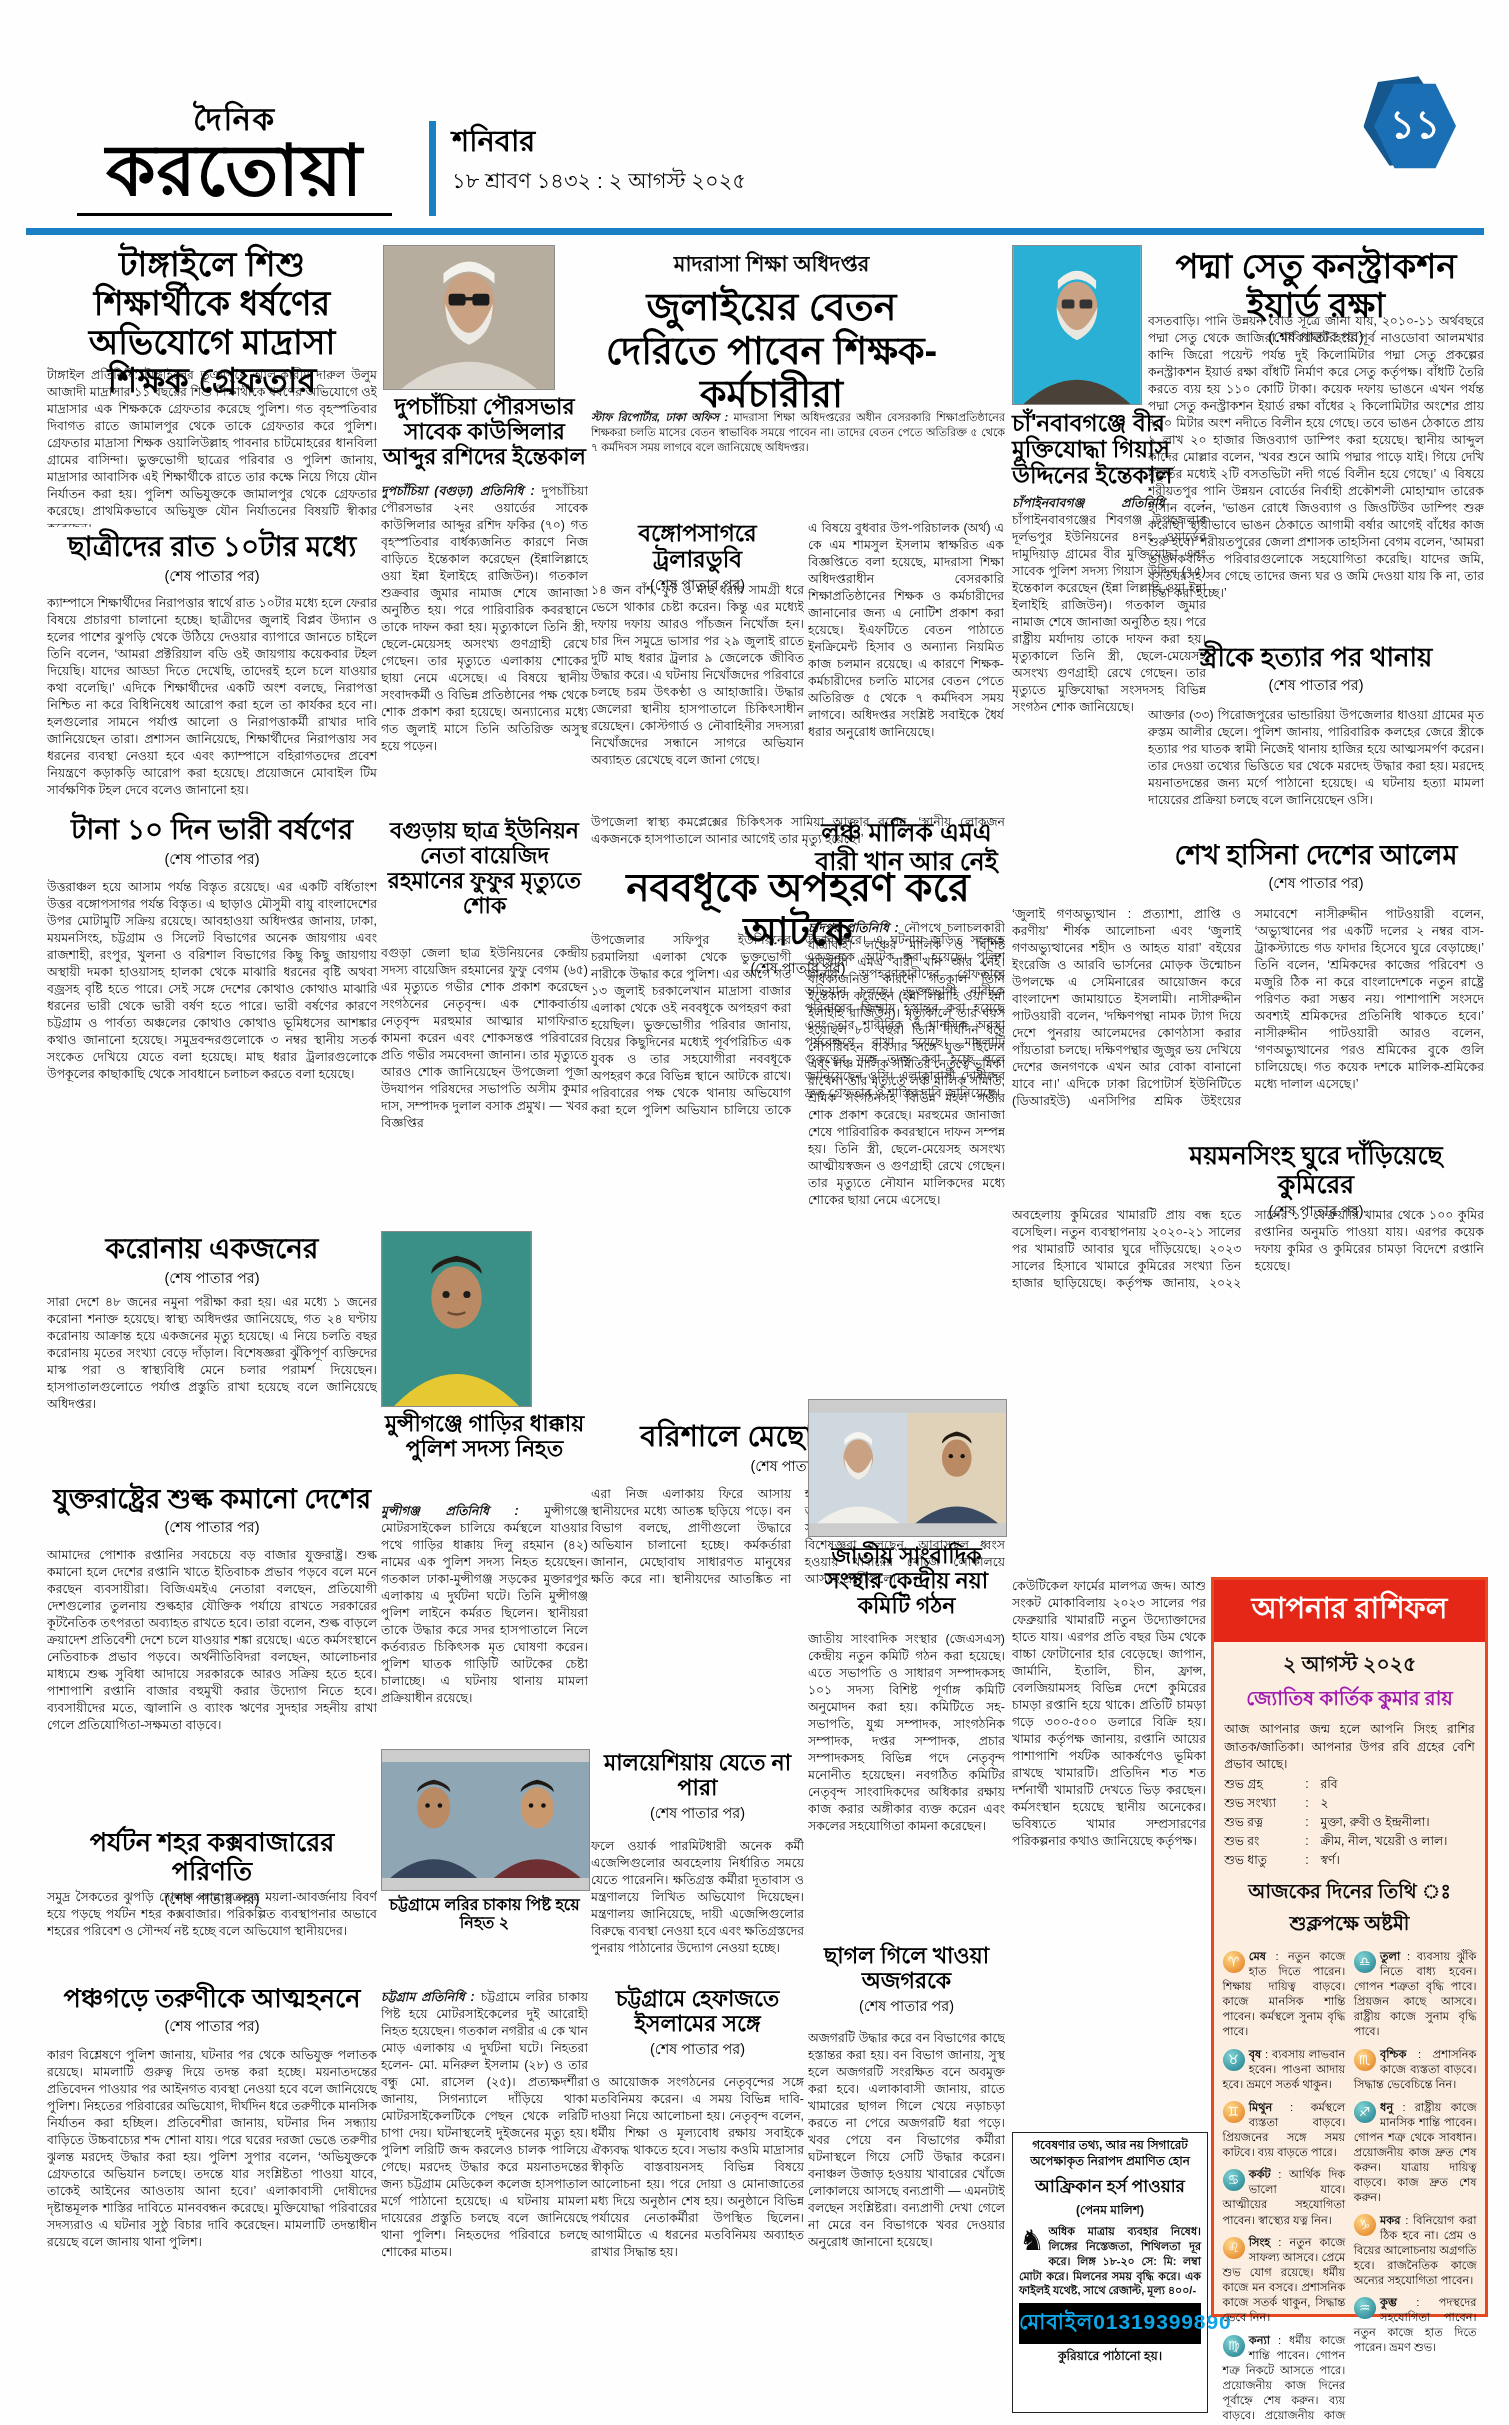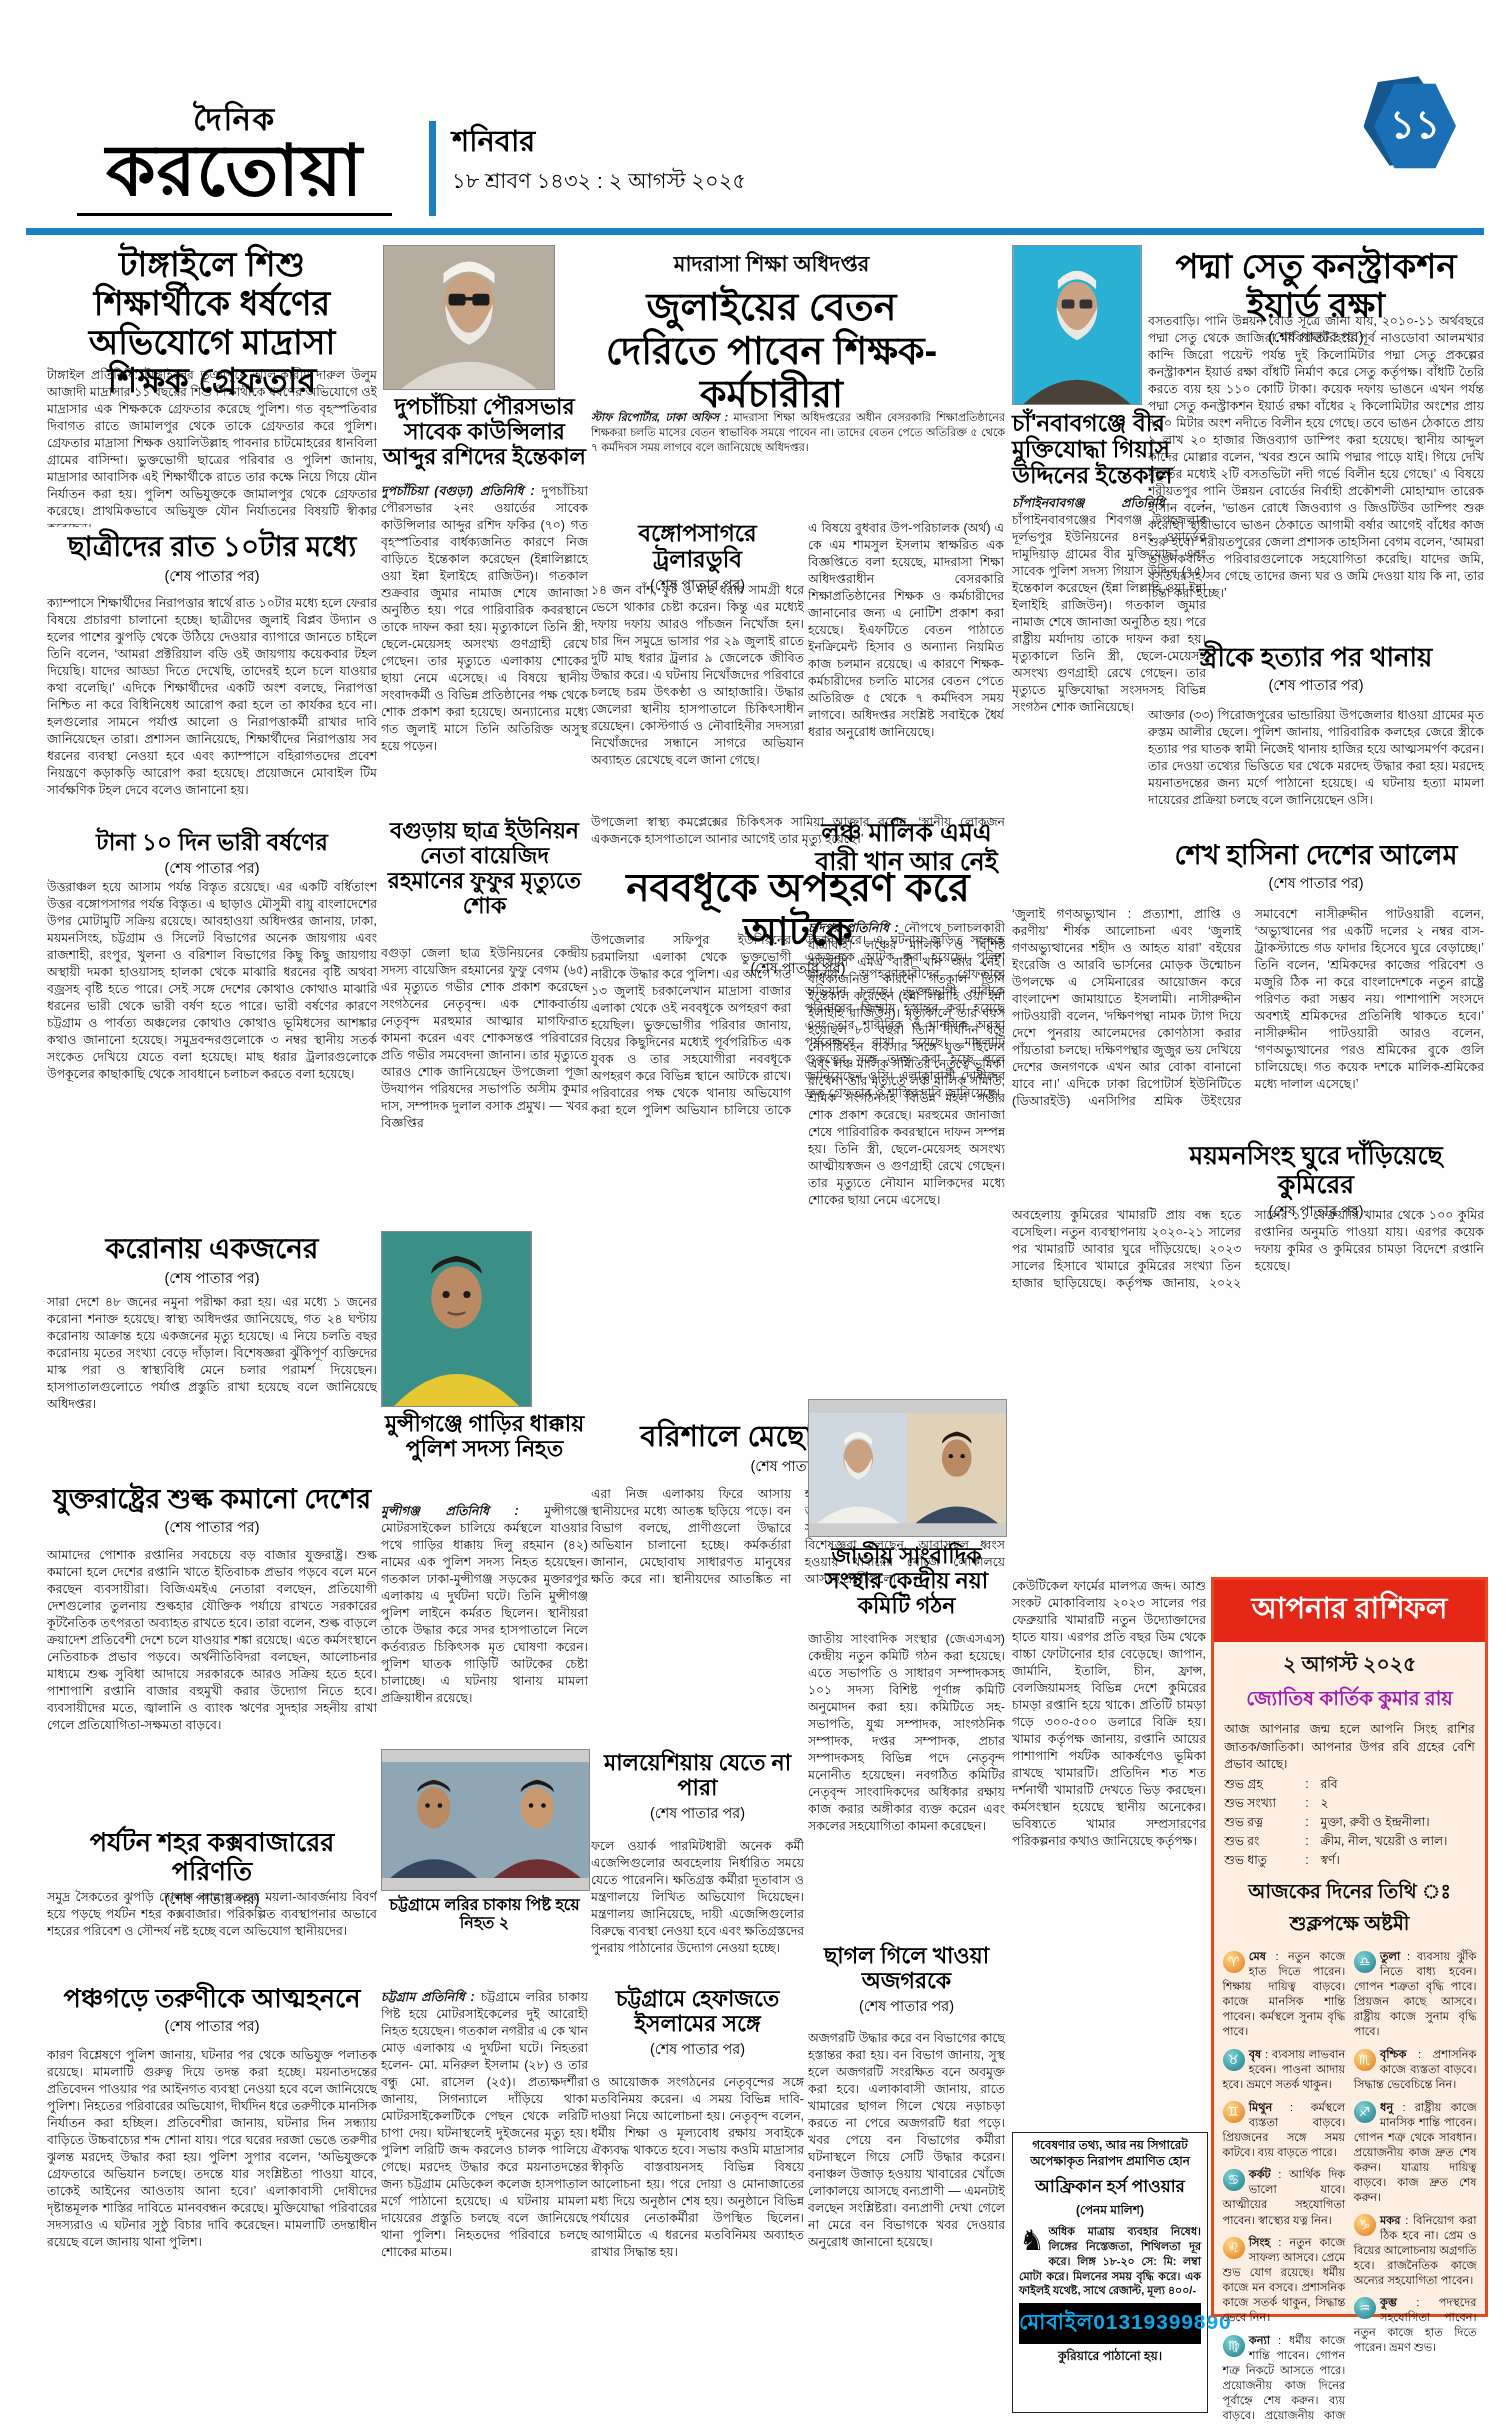--- a/index.html
+++ b/index.html
@@ -77,21 +77,21 @@
   <div class="abs h" style="left:47px;top:245px;width:330px;font-size:34px;">টাঙ্গাইলে শিশু শিক্ষার্থীকে ধর্ষণের অভিযোগে মাদ্রাসা শিক্ষক গ্রেফতার</div>
   <div class="abs body" style="left:47px;top:367px;width:330px;height:160px;">টাঙ্গাইল প্রতিনিধি: টাঙ্গাইলের ভূঞাপুরে আল-কারীম দারুল উলুম আজাদী মাদ্রাসার ১১ বছরের শিশু শিক্ষার্থীকে ধর্ষণের অভিযোগে ওই মাদ্রাসার এক শিক্ষককে গ্রেফতার করেছে পুলিশ। গত বৃহস্পতিবার দিবাগত রাতে জামালপুর থেকে তাকে গ্রেফতার করে পুলিশ। গ্রেফতার মাদ্রাসা শিক্ষক ওয়ালিউল্লাহ পাবনার চাটমোহরের ধানবিলা গ্রামের বাসিন্দা। ভুক্তভোগী ছাত্রের পরিবার ও পুলিশ জানায়, মাদ্রাসার আবাসিক এই শিক্ষার্থীকে রাতে তার কক্ষে নিয়ে গিয়ে যৌন নির্যাতন করা হয়। পুলিশ অভিযুক্তকে জামালপুর থেকে গ্রেফতার করেছে। প্রাথমিকভাবে অভিযুক্ত যৌন নির্যাতনের বিষয়টি স্বীকার করেছেন।</div>
 
   <div class="abs" style="left:47px;top:531px;width:330px;">
     <div class="h" style="font-size:28px;">ছাত্রীদের রাত ১০টার মধ্যে</div>
     <div class="cont">(শেষ পাতার পর)</div>
   </div>
   <div class="abs body" style="left:47px;top:595px;width:330px;height:215px;">ক্যাম্পাসে শিক্ষার্থীদের নিরাপত্তার স্বার্থে রাত ১০টার মধ্যে হলে ফেরার বিষয়ে প্রচারণা চালানো হচ্ছে। ছাত্রীদের জুলাই বিপ্লব উদ্যান ও হলের পাশের ঝুপড়ি থেকে উঠিয়ে দেওয়ার ব্যাপারে জানতে চাইলে তিনি বলেন, ‘আমরা প্রক্টরিয়াল বডি ওই জায়গায় কয়েকবার টহল দিয়েছি। যাদের আড্ডা দিতে দেখেছি, তাদেরই হলে চলে যাওয়ার কথা বলেছি।’ এদিকে শিক্ষার্থীদের একটি অংশ বলছে, নিরাপত্তা নিশ্চিত না করে বিধিনিষেধ আরোপ করা হলে তা কার্যকর হবে না। হলগুলোর সামনে পর্যাপ্ত আলো ও নিরাপত্তাকর্মী রাখার দাবি জানিয়েছেন তারা। প্রশাসন জানিয়েছে, শিক্ষার্থীদের নিরাপত্তায় সব ধরনের ব্যবস্থা নেওয়া হবে এবং ক্যাম্পাসে বহিরাগতদের প্রবেশ নিয়ন্ত্রণে কড়াকড়ি আরোপ করা হয়েছে। প্রয়োজনে মোবাইল টিম সার্বক্ষণিক টহল দেবে বলেও জানানো হয়।</div>
 
   <div class="abs" style="left:47px;top:814px;width:330px;">
-    <div class="h" style="font-size:23px;margin-top:15px;">টানা ১০ দিন ভারী বর্ষণের</div>
+    <div class="h" style="font-size:28px;">টানা ১০ দিন ভারী বর্ষণের</div>
     <div class="cont">(শেষ পাতার পর)</div>
   </div>
   <div class="abs body" style="left:47px;top:879px;width:330px;height:347px;">উত্তরাঞ্চল হয়ে আসাম পর্যন্ত বিস্তৃত রয়েছে। এর একটি বর্ধিতাংশ উত্তর বঙ্গোপসাগর পর্যন্ত বিস্তৃত। এ ছাড়াও মৌসুমী বায়ু বাংলাদেশের উপর মোটামুটি সক্রিয় রয়েছে। আবহাওয়া অধিদপ্তর জানায়, ঢাকা, ময়মনসিংহ, চট্টগ্রাম ও সিলেট বিভাগের অনেক জায়গায় এবং রাজশাহী, রংপুর, খুলনা ও বরিশাল বিভাগের কিছু কিছু জায়গায় অস্থায়ী দমকা হাওয়াসহ হালকা থেকে মাঝারি ধরনের বৃষ্টি অথবা বজ্রসহ বৃষ্টি হতে পারে। সেই সঙ্গে দেশের কোথাও কোথাও মাঝারি ধরনের ভারী থেকে ভারী বর্ষণ হতে পারে। ভারী বর্ষণের কারণে চট্টগ্রাম ও পার্বত্য অঞ্চলের কোথাও কোথাও ভূমিধসের আশঙ্কার কথাও জানানো হয়েছে। সমুদ্রবন্দরগুলোকে ৩ নম্বর স্থানীয় সতর্ক সংকেত দেখিয়ে যেতে বলা হয়েছে। মাছ ধরার ট্রলারগুলোকে উপকূলের কাছাকাছি থেকে সাবধানে চলাচল করতে বলা হয়েছে।</div>
 
   <div class="abs" style="left:47px;top:1233px;width:330px;">
     <div class="h" style="font-size:28px;">করোনায় একজনের</div>
     <div class="cont">(শেষ পাতার পর)</div>
   </div>
   <div class="abs body" style="left:47px;top:1294px;width:330px;height:185px;">সারা দেশে ৪৮ জনের নমুনা পরীক্ষা করা হয়। এর মধ্যে ১ জনের করোনা শনাক্ত হয়েছে। স্বাস্থ্য অধিদপ্তর জানিয়েছে, গত ২৪ ঘণ্টায় করোনায় আক্রান্ত হয়ে একজনের মৃত্যু হয়েছে। এ নিয়ে চলতি বছর করোনায় মৃতের সংখ্যা বেড়ে দাঁড়াল। বিশেষজ্ঞরা ঝুঁকিপূর্ণ ব্যক্তিদের মাস্ক পরা ও স্বাস্থ্যবিধি মেনে চলার পরামর্শ দিয়েছেন। হাসপাতালগুলোতে পর্যাপ্ত প্রস্তুতি রাখা হয়েছে বলে জানিয়েছে অধিদপ্তর।</div>
 

